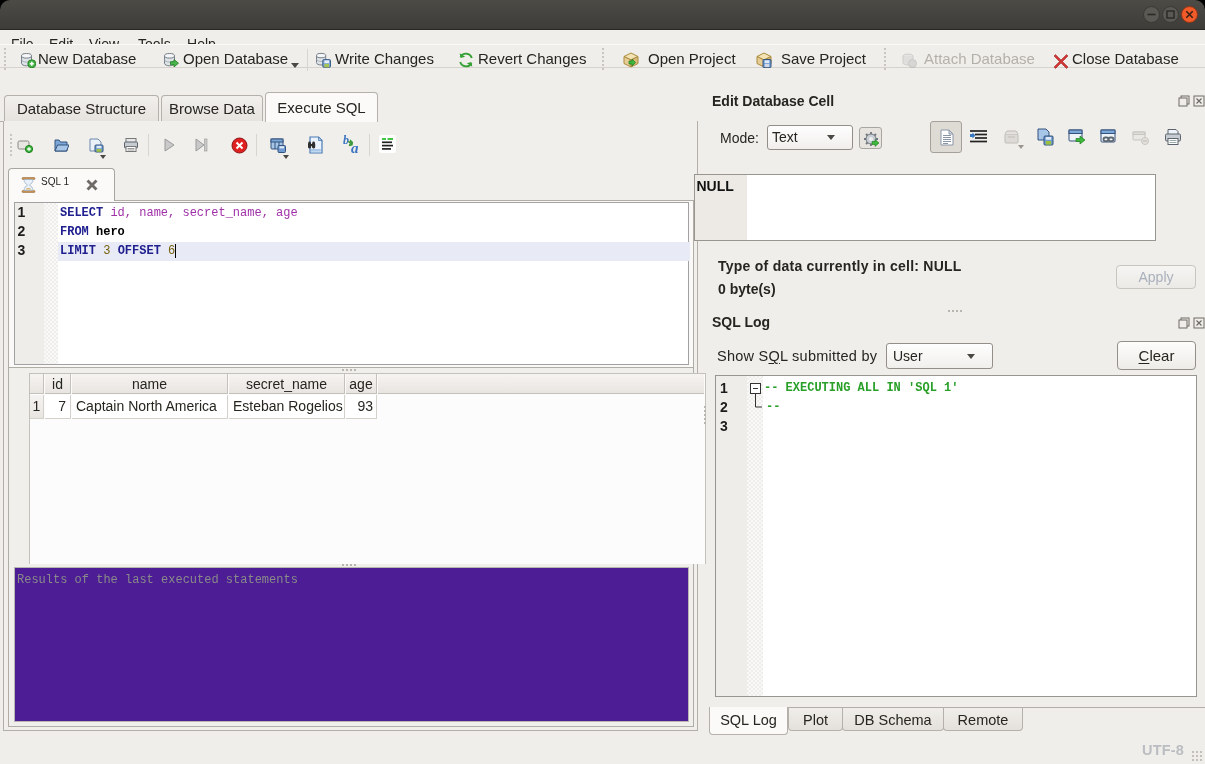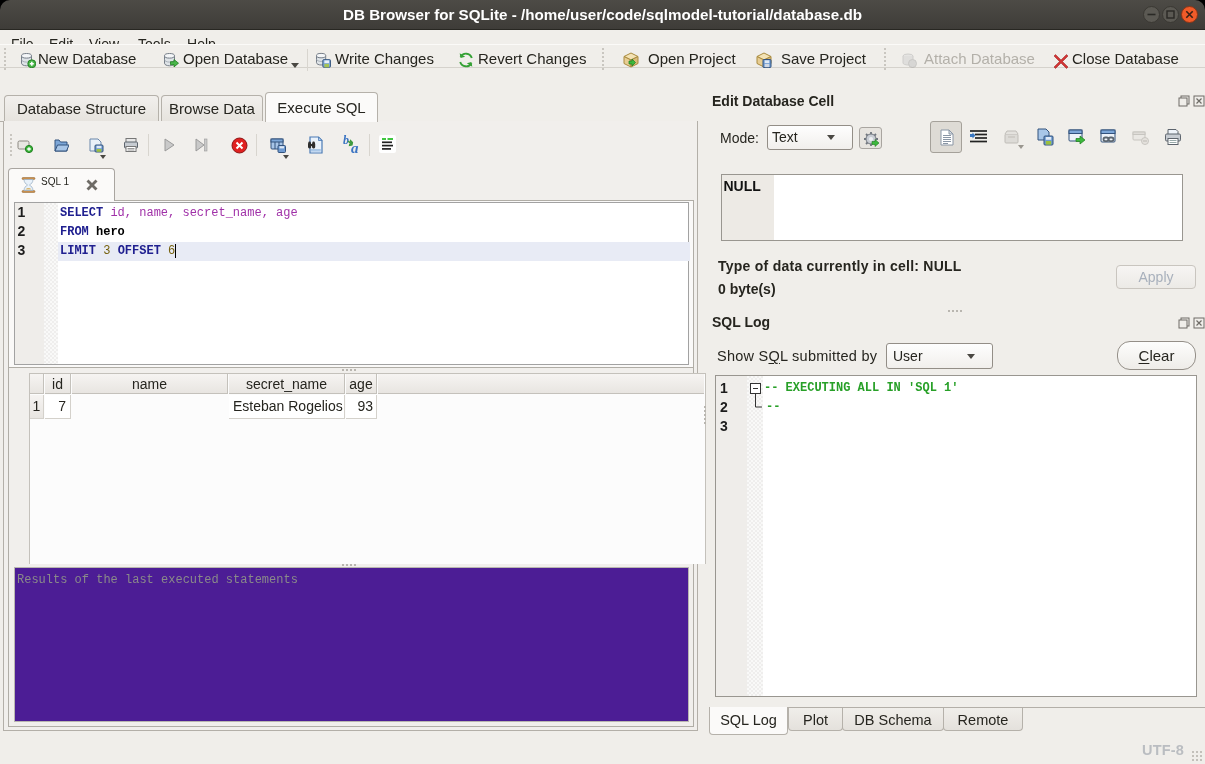--- a/index.html
+++ b/index.html
@@ -67,41 +67,40 @@
 #resbox { left:14px; top:567px; width:675px; height:155px; background:#4c1d95; border:1px solid #b9b6b0; }
 #resbox span { position:absolute; left:2px; top:5px; font-family:"Liberation Mono",monospace; font-size:12px; line-height:15px; color:#8a8a8a; }
 
 
 .hdots { background-image:radial-gradient(circle at 1.2px 1.2px,#b9b6b0 1px,transparent 1.2px); background-size:4px 4px; }
 
 
 .docktitle { font-size:14px; font-weight:bold; color:#26251f; }
 .combo { background:linear-gradient(#fefefe,#f1efec); border:1px solid #938e87; border-radius:3px; font-size:14px; }
 .combo .arrow { position:absolute; right:17px; top:10px; width:0; height:0; border-left:4.5px solid transparent; border-right:4.5px solid transparent; border-top:5px solid #4a4843; }
-#nullbox { left:721px; top:174px; width:462px; height:67px; background:#fff; border:1px solid #999690; }
+#nullbox { left:694px; top:174px; width:462px; height:67px; background:#fff; border:1px solid #999690; }
 #nullstrip { left:0; top:0; width:52px; height:65px; background:#edeae5; }
 #nulltext { left:1.5px; top:3px; font-weight:bold; font-size:14px; color:#111; }
 #applybtn { left:1116px; top:265px; width:80px; height:24px; background:linear-gradient(#f7f5f3,#eceae6); border:1px solid #c9c5bf; border-radius:4px; color:#a8b0bc; font-size:14px; text-align:center; line-height:22px; }
-#clearbtn { left:1117px; top:341px; width:79px; height:29px; background:linear-gradient(#fdfdfc,#eeece8); border:1px solid #948f88; border-radius:13px; font-size:15px; text-align:center; line-height:27px; }
+#clearbtn { left:1117px; top:341px; width:79px; height:29px; background:linear-gradient(#fdfdfc,#eeece8); border:1px solid #948f88; border-radius:4px; font-size:15px; text-align:center; line-height:27px; }
 #logbox { left:715px; top:375px; width:482px; height:322px; background:#fff; border:1px solid #999690; }
 #logbox .gutter { left:0; top:0; width:31px; height:100%; background:#efedea; }
 #logbox .stipple { left:31px; top:0; width:16px; height:100%; background:repeating-conic-gradient(#efeeed 0% 25%, #f9f9f8 0% 50%) 0 0/4px 4px; }
 .logline { font-family:"Liberation Mono",monospace; font-size:12px; font-weight:bold; color:#28a028; white-space:pre; }
 
 
 .btab { border:1px solid #b5b1aa; background:linear-gradient(#f0eeea,#e4e1dc); font-size:14.5px; text-align:center; }
 
 #statusutf { left:1142px; top:742px; color:#babdc1; font-size:14.5px; font-weight:bold; letter-spacing:0.2px; }
 </style>
 </head>
 <body>
 
 <div id="cornerback" class="abs"></div>
 <div id="titlebar" class="abs">
-  <div id="titletext" class="abs">DB Browser for SQLite - /home/user/code/sqlmodel-tutorial/database.db</div>
   <div class="winbtn abs" style="left:1143px;">
     <svg width="17" height="17">
         <circle cx="8.5" cy="8.5" r="8" fill="#5b5953" stroke="#3a3833" stroke-width="1"></circle>
         <rect x="4.5" y="7.7" width="8" height="1.6" fill="#2a2925"></rect>
       </svg>
   </div>
   <div class="winbtn abs" style="left:1162px;">
     <svg width="17" height="17">
         <circle cx="8.5" cy="8.5" r="8" fill="#5b5953" stroke="#3a3833" stroke-width="1"></circle>
         <rect x="5" y="5" width="7" height="7" fill="none" stroke="#2a2925" stroke-width="1.4"></rect>
@@ -308,20 +307,21 @@
 
 <div id="rtable" class="abs">
   <div class="th abs" style="left:0px; width:14px; background:linear-gradient(#f6f4f2,#e8e5e1);"></div>
   <div class="th abs" style="left:15px; width:26px;">id</div>
   <div class="th abs" style="left:42px; width:156px;">name</div>
   <div class="th abs" style="left:199px; width:116px;">secret_name</div>
   <div class="th abs" style="left:316px; width:31px;">age</div>
   <div class="th abs" style="left:348px; width:326px; border-right:none;"></div>
   <div class="td abs" style="left:0px; width:14px; background:linear-gradient(#f6f4f2,#e8e5e1); text-align:center;">1</div>
   <div class="td abs" style="left:15px; width:26px; text-align:right; padding-right:4px;">7</div>
+  <div class="td abs" style="left:42px; width:156px; padding-left:4px;">Captain North America</div>
   <div class="td abs" style="left:199px; width:116px; padding-left:4px;">Esteban Rogelios</div>
   <div class="td abs" style="left:316px; width:31px; text-align:right; padding-right:3px;">93</div>
 </div>
 
 <div id="resbox" class="abs">
     <span>Results of the last executed statements</span>
   </div>
 
 <div class="abs" style="left:704px; top:406px; width:4px; height:18px; background-image:radial-gradient(circle at 1.2px 1.2px,#b9b6b0 1px,transparent 1.2px); background-size:4px 4px;"></div>
 

